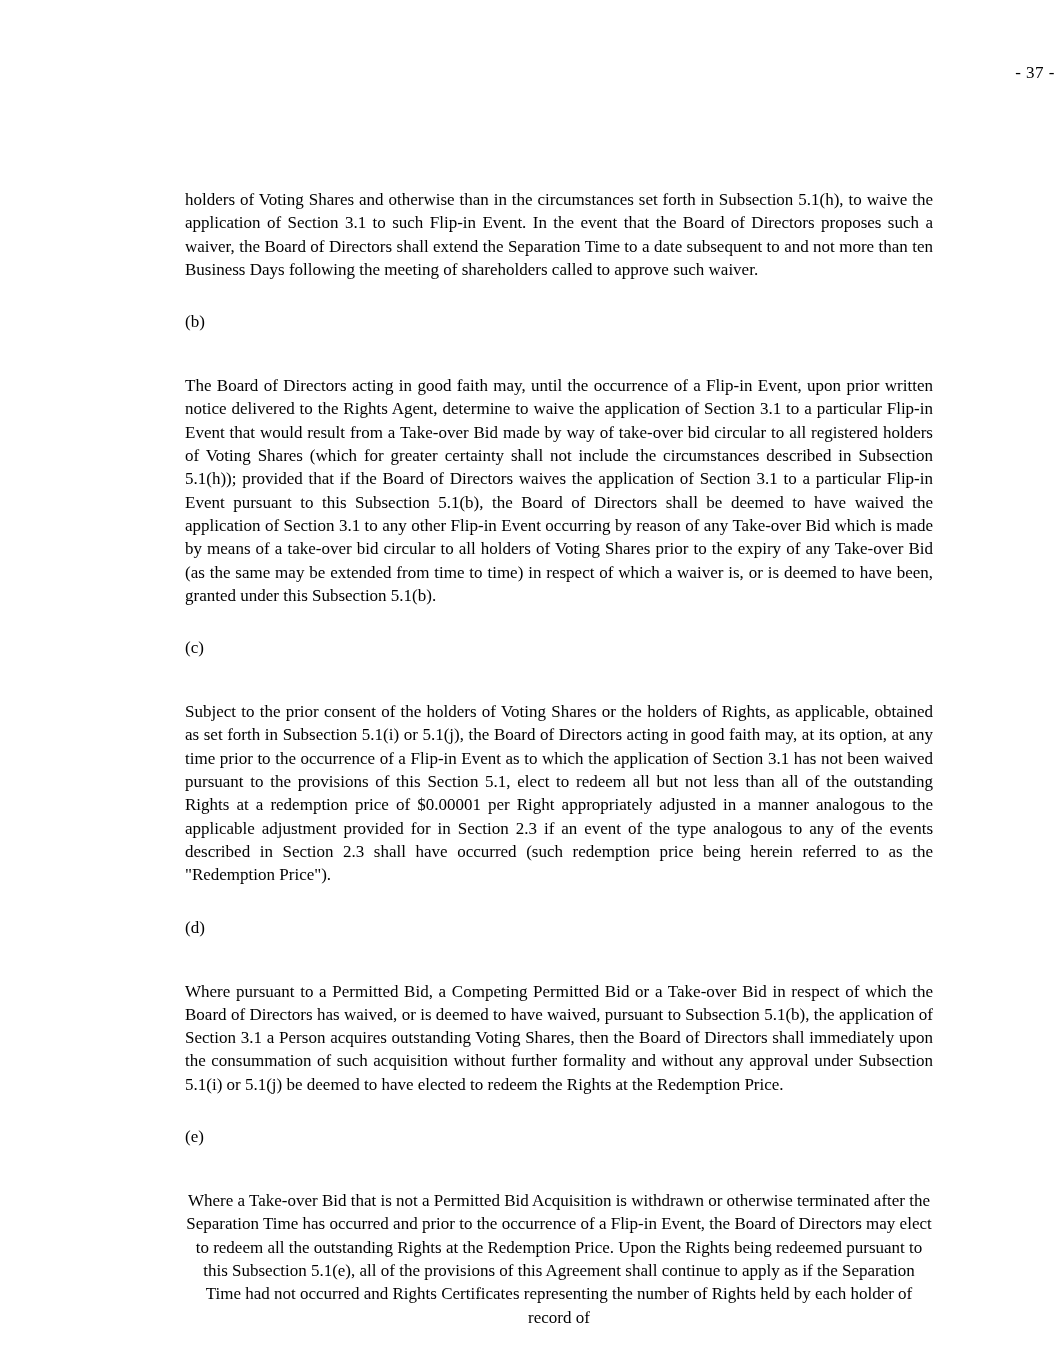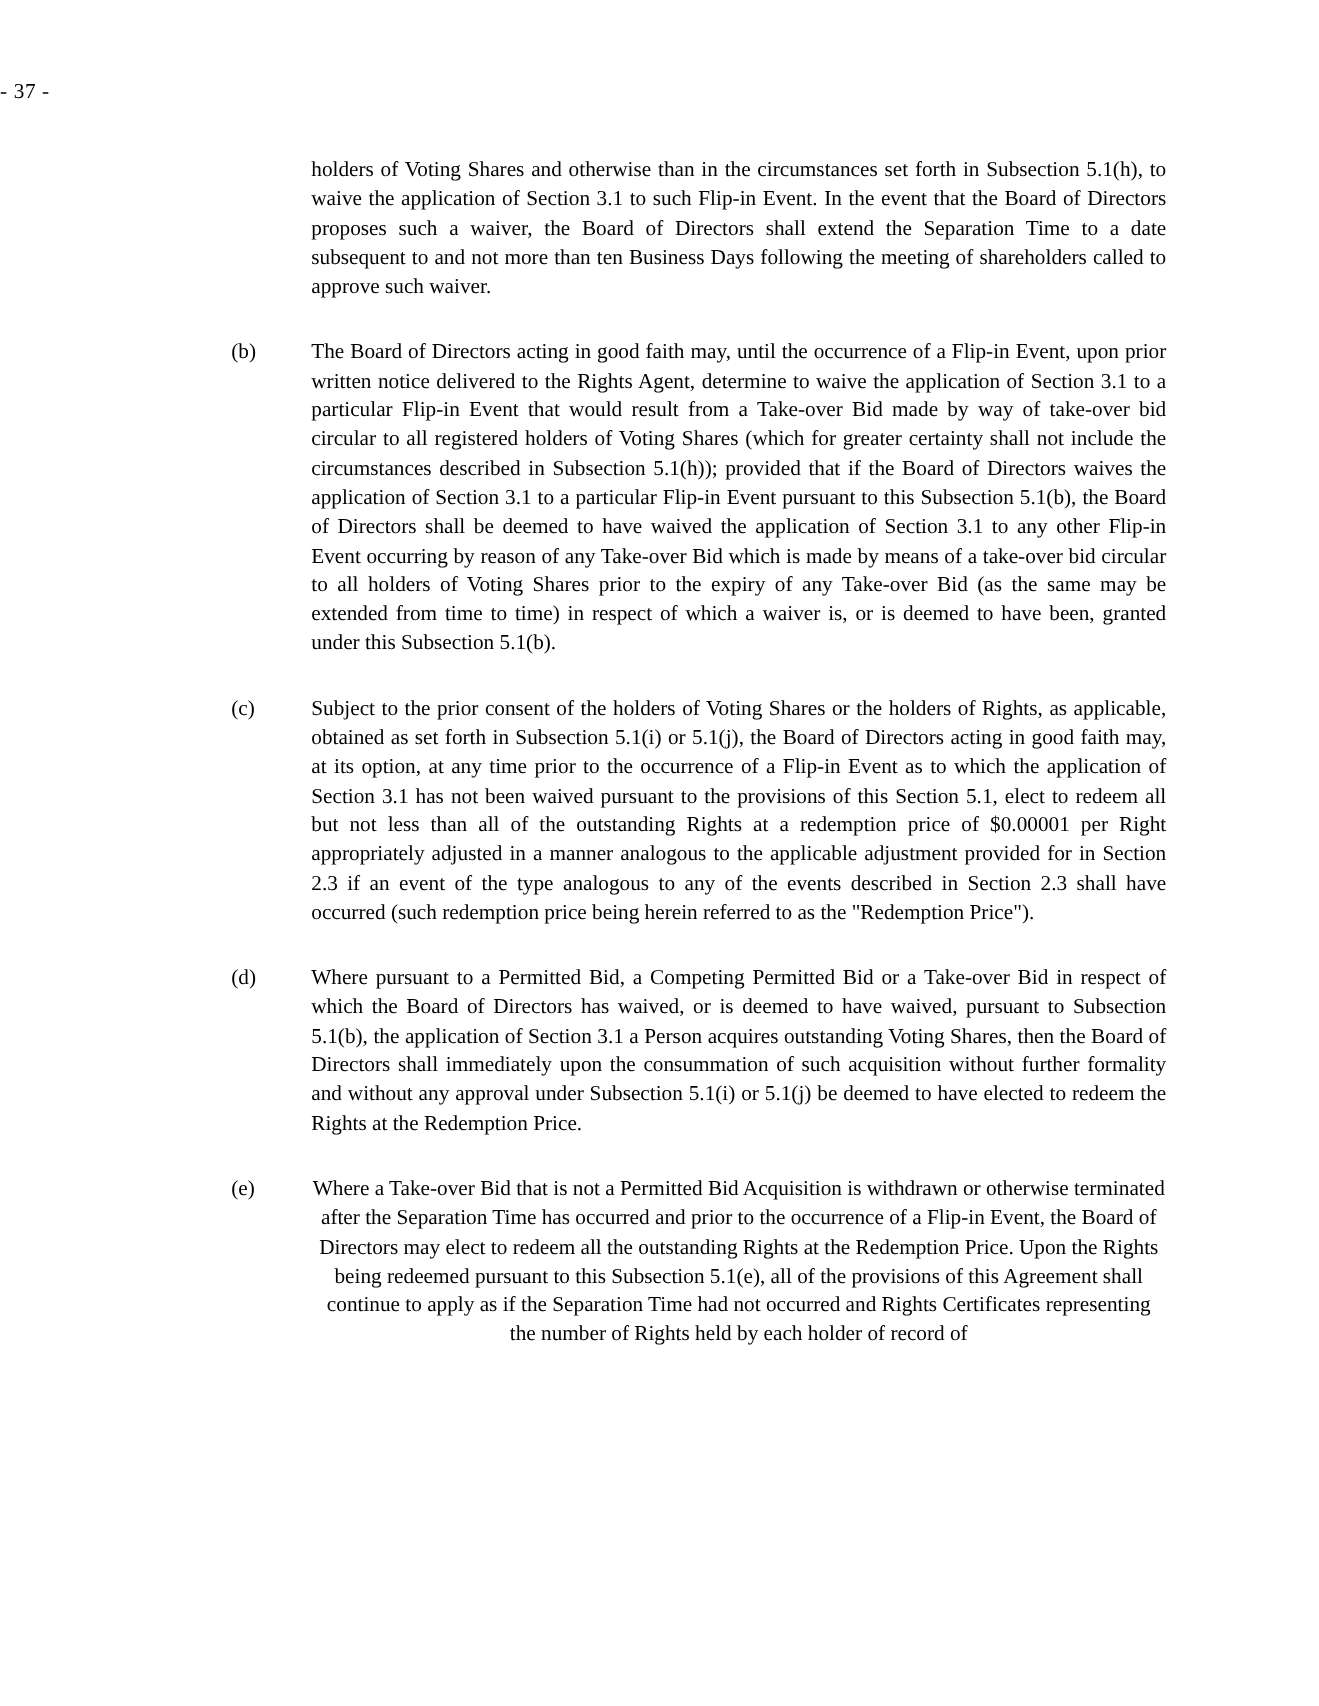--- a/index.html
+++ b/index.html
@@ -16,34 +16,35 @@
     font-family: "Liberation Serif", "DejaVu Serif", serif;
     font-size: 17px;
     overflow: hidden;
     box-sizing: border-box;
   }
   .page-number {
     position: absolute;
     top: 63px;
     left: 0;
     width: 100%;
-    text-align: left;
+    text-align: right;
     font-size: 17px;
     letter-spacing: 0.5px;
   }
   .content {
     position: absolute;
     top: 124px;
     left: 185px;
     width: 748px;
   }
   .para {
     display: flex;
     margin-bottom: 29px;
     line-height: 23.3px;
+    flex-direction: column;
   }
   .para:last-child {
     margin-bottom: 0;
   }
   .para-label {
     flex: 0 0 64px;
     width: 64px;
   }
   .para-body {
     flex: 1;

